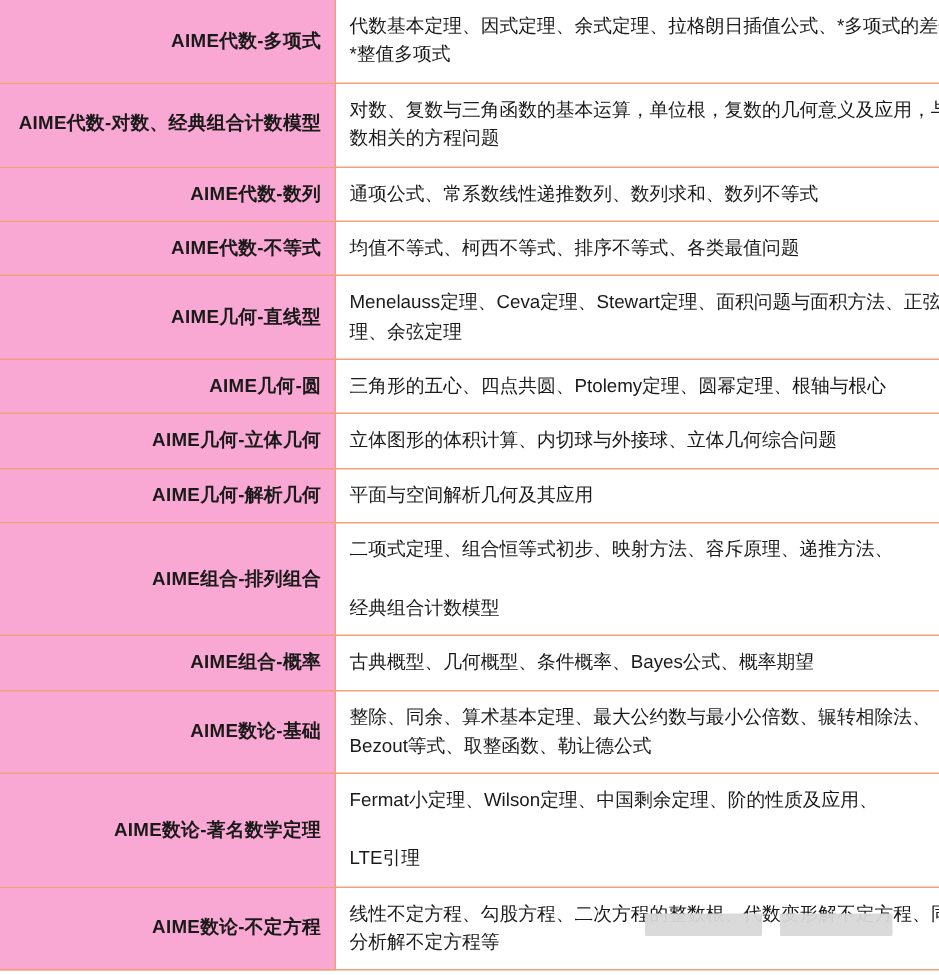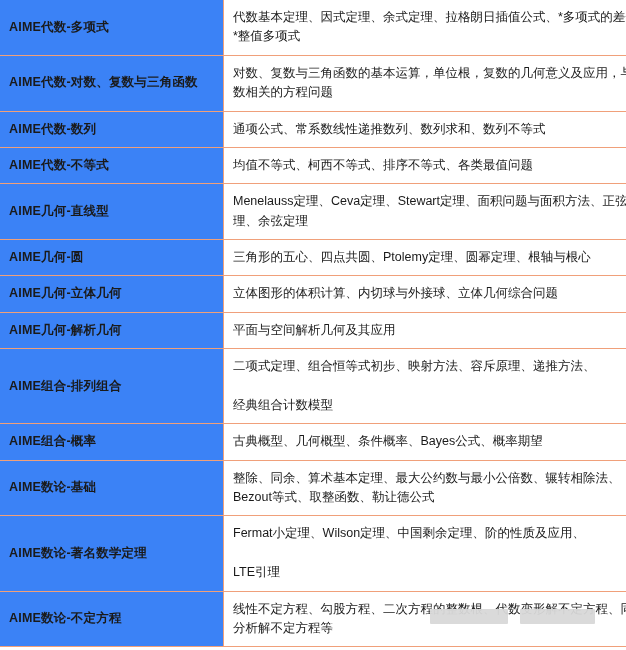--- a/index.html
+++ b/index.html
@@ -23,25 +23,26 @@
   }
   #syllabus-table td {
     vertical-align: middle;
     padding: 8px 9px;
     font-size: 12.5px;
     line-height: 1.55;
     color: #1a1a1a;
   }
   td.topic {
     width: 205px;
-    background: #3b82f6;
+    background: #f9a8d4;
     font-weight: bold;
     border-right: 1px solid #f0a07a;
     color: #111111;
     letter-spacing: 0.2px;
+    text-align: right;
   }
   td.detail {
     width: 421px;
     background: #ffffff;
     color: #242424;
   }
   .redact {
     position: absolute;
     background: #d8d8d8;
     border-radius: 1px;
@@ -61,21 +62,21 @@
 </head>
 <body>
 
 <table id="syllabus-table">
   <tbody>
     <tr>
       <td class="topic">AIME代数-多项式</td>
       <td class="detail">代数基本定理、因式定理、余式定理、拉格朗日插值公式、*多项式的差分、*整值多项式</td>
     </tr>
     <tr>
-      <td class="topic">AIME代数-对数、复数与三角函数</td>
+      <td class="topic">AIME代数-对数、经典组合计数模型</td>
       <td class="detail">对数、复数与三角函数的基本运算，单位根，复数的几何意义及应用，与复数相关的方程问题</td>
     </tr>
     <tr>
       <td class="topic">AIME代数-数列</td>
       <td class="detail">通项公式、常系数线性递推数列、数列求和、数列不等式</td>
     </tr>
     <tr>
       <td class="topic">AIME代数-不等式</td>
       <td class="detail">均值不等式、柯西不等式、排序不等式、各类最值问题</td>
     </tr>

